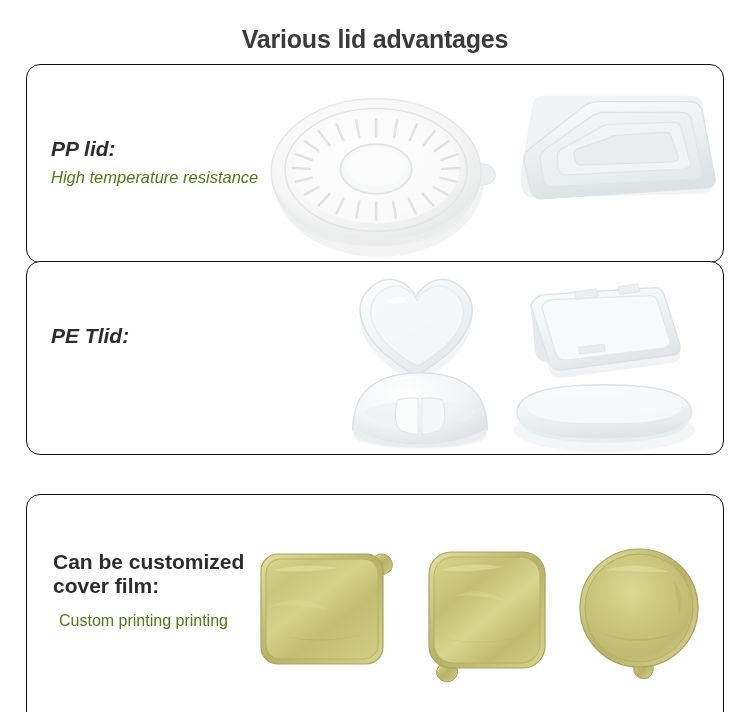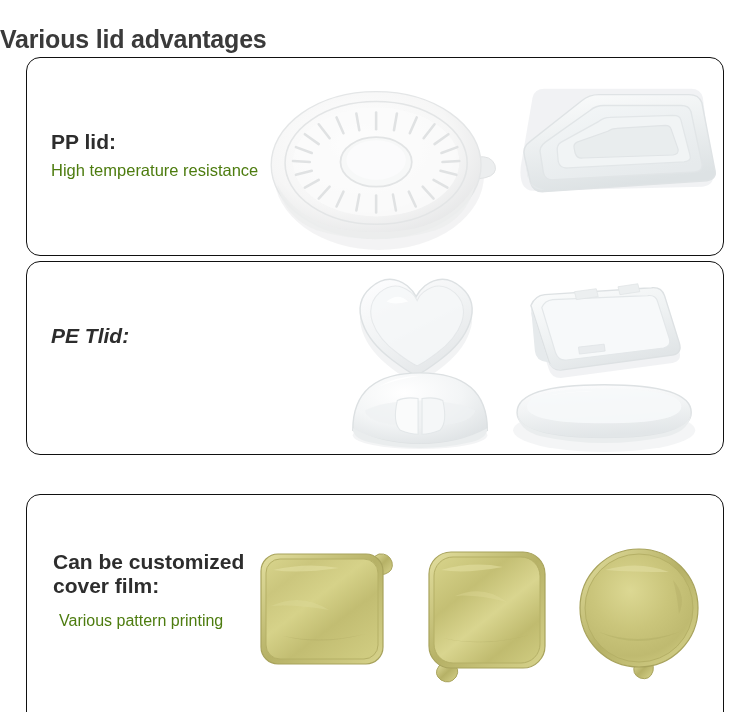--- a/index.html
+++ b/index.html
@@ -15,40 +15,40 @@
     font-family: "Liberation Sans", sans-serif;
     color: #333333;
     overflow: hidden;
   }
 
   .page-title {
     position: absolute;
     top: 8px;
     left: 0;
     width: 750px;
-    text-align: left;
+    text-align: center;
     font-size: 25px;
     font-weight: bold;
     color: #3a3a3a;
     letter-spacing: -0.2px;
     font-stretch: condensed;
     font-family: "Liberation Sans Narrow", "Liberation Sans", sans-serif;
   }
 
   .panel {
     position: absolute;
     left: 26px;
     width: 698px;
     border: 1.5px solid #111111;
     border-radius: 14px;
     background: #ffffff;
     box-sizing: border-box;
     overflow: hidden;
   }
-  #panel-1 { top: 57px;  height: 199px; }
+  #panel-1 { top: 64px;  height: 199px; font-style: italic; }
   #panel-2 { top: 261px; height: 194px; font-style: italic; }
   #panel-3 { top: 494px; height: 244px; }
 
   .panel-text {
     position: absolute;
     left: 24px;
     z-index: 3;
   }
   .panel-heading {
     font-size: 21px;
@@ -232,21 +232,21 @@
       </g>
     </svg>
   </div>
 </section>
 
 <section class="panel" id="panel-3">
 
   <div class="panel-text">
     <p class="panel-heading">Can be customized
 cover film:</p>
-    <p class="panel-sub">Various pattern printing</p>
+    <p class="panel-sub">Custom printing printing</p>
   </div>
 
   <div class="art">
     <svg viewBox="0 0 480 196" xmlns="http://www.w3.org/2000/svg" aria-hidden="true">
       <defs>
         <linearGradient id="goldA" x1="0%" y1="0%" x2="85%" y2="100%">
           <stop offset="0%" stop-color="#d8d48c"></stop>
           <stop offset="22%" stop-color="#cbc67d"></stop>
           <stop offset="45%" stop-color="#d6d289"></stop>
           <stop offset="68%" stop-color="#c2bd72"></stop>

